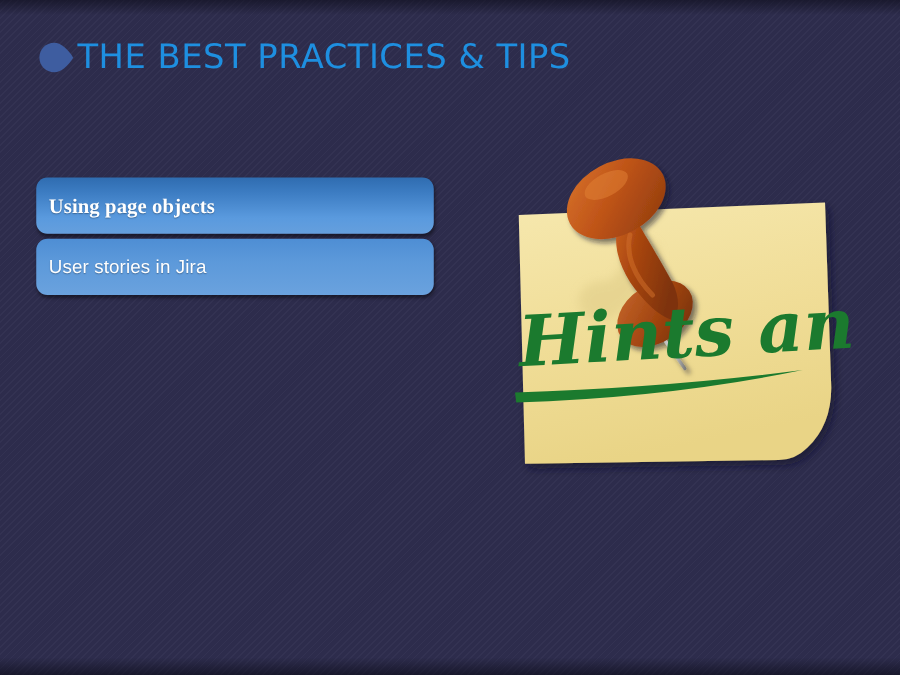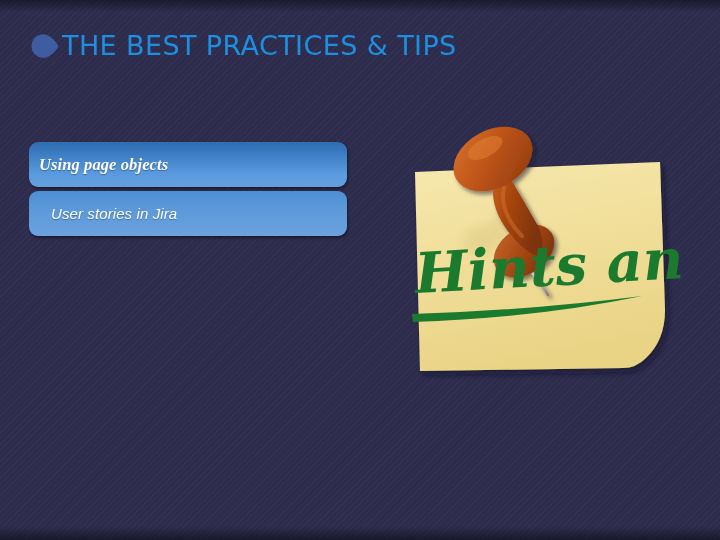--- a/index.html
+++ b/index.html
@@ -88,32 +88,30 @@
     background: linear-gradient(to bottom, #2f6cb0 0%, #3c7cc2 26%, #5a9ade 72%, #659fdd 100%);
   }
   .box-label {
     font-family: "Liberation Serif", serif;
     font-weight: bold;
     font-size: 16.5px;
     color: #ffffff;
     text-shadow: 0 1px 1px rgba(0,0,0,0.30);
     white-space: nowrap;
     letter-spacing: 0.1px;
-    font-style: italic;
   }
   
   .box.alt {
     width: 318px;
     background: linear-gradient(to bottom, #4e8ed4 0%, #5c99da 40%, #6aa2de 100%);
   }
   .box.alt .box-label {
     font-family: "Liberation Sans", sans-serif;
     font-weight: normal;
     font-size: 15px;
-    margin-left: 12px;
   }
 
   
   .note-art {
     position: absolute;
     left: 384px;
     top: 96px;
     width: 300px;
     height: 300px;
     z-index: 5;

